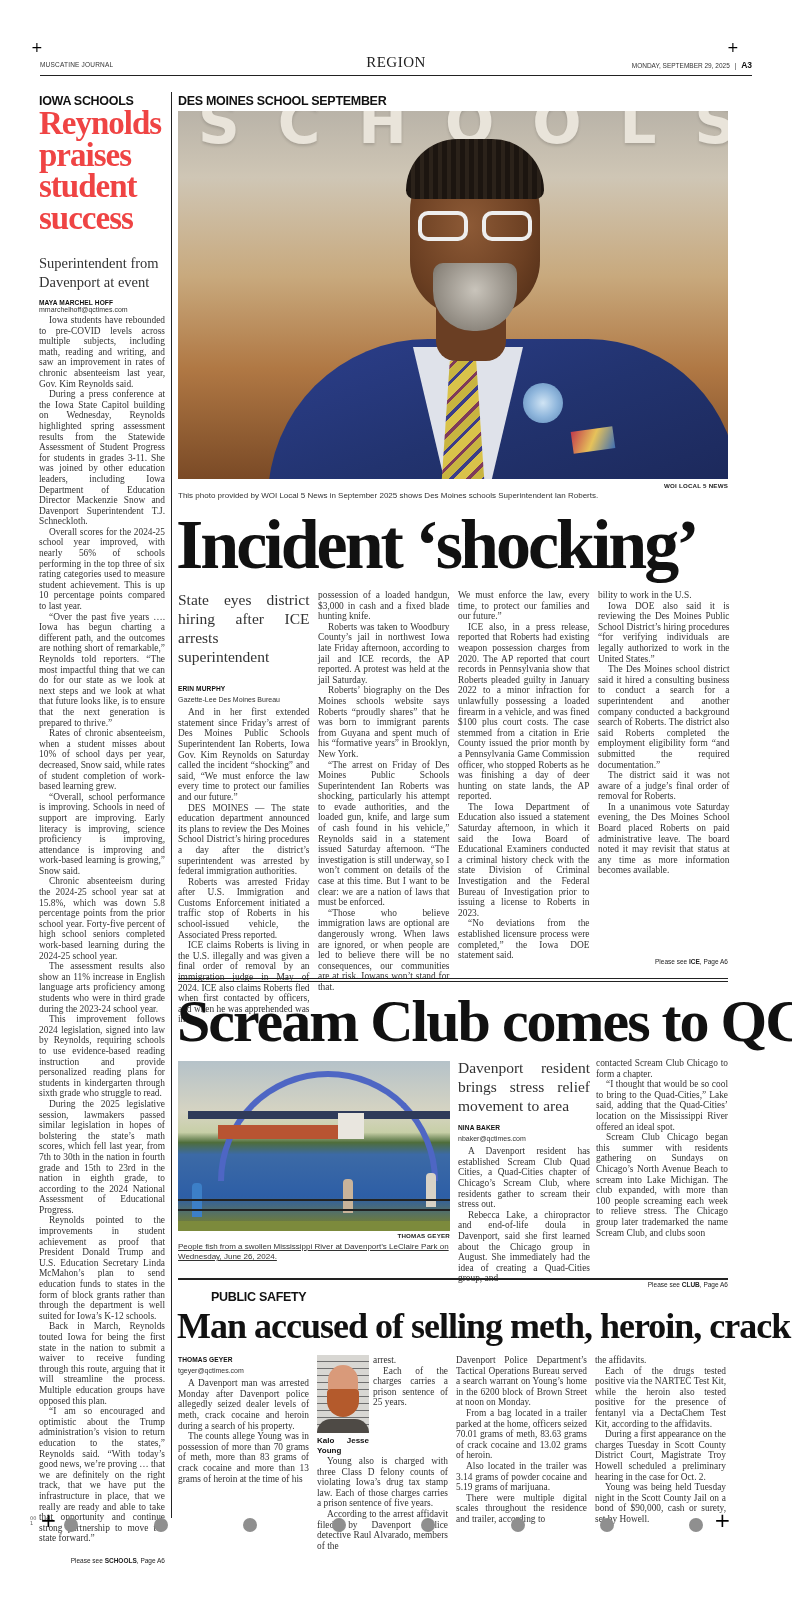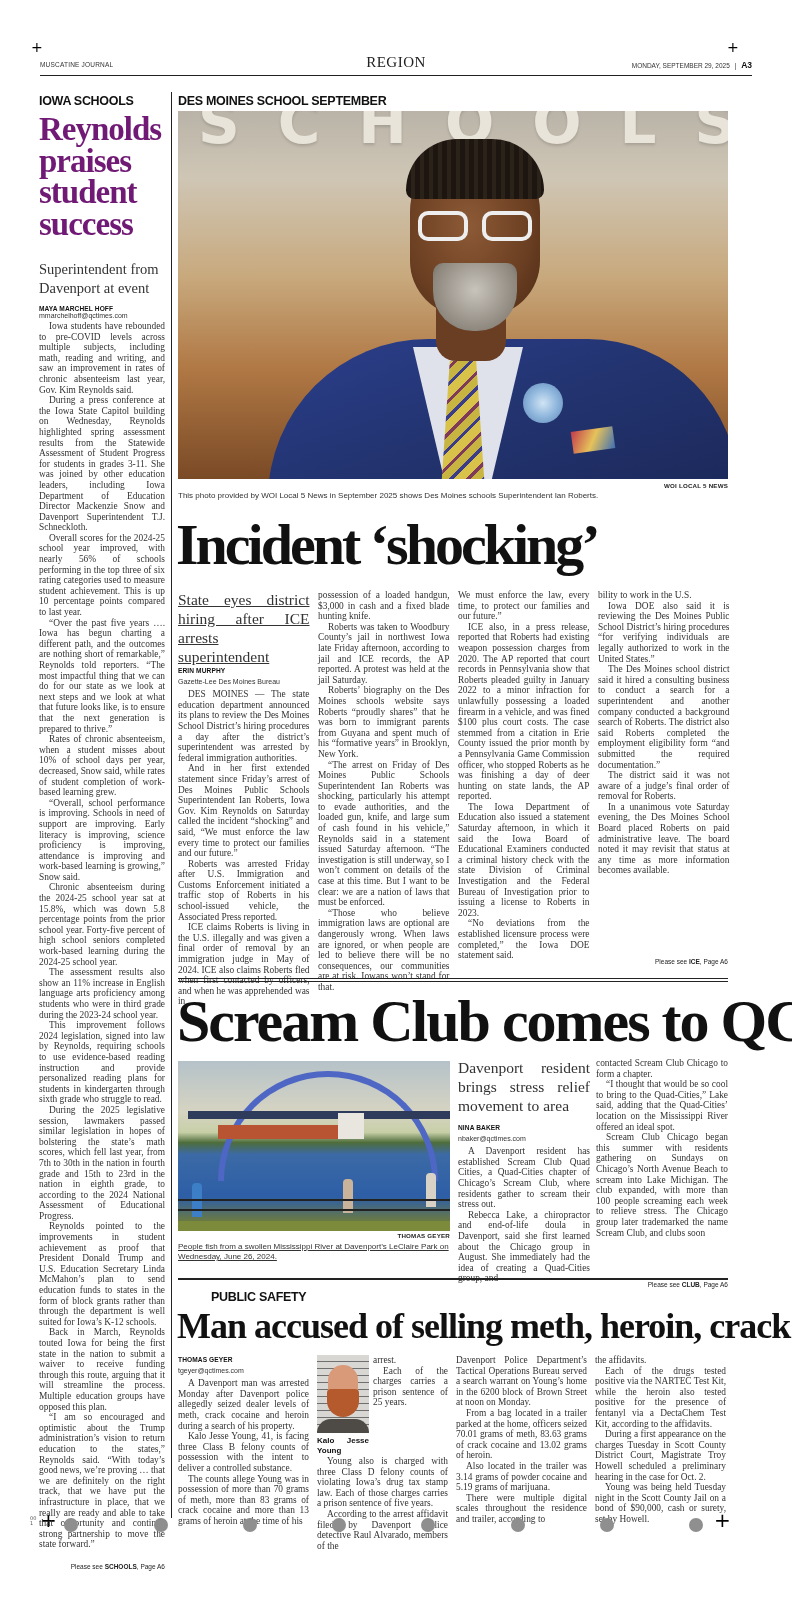--- a/index.html
+++ b/index.html
@@ -21,21 +21,21 @@
   .byline-aff { font-family: "Liberation Sans", sans-serif; font-size: 7px; color: #333; margin-bottom: 2px; }
   .jump { font-family: "Liberation Sans", sans-serif; font-size: 6.5px; color: #222; text-align: right; }
   .jump b { font-weight: bold; }
   .deck { font-family: "Liberation Serif", serif; font-size: 15.5px; line-height: 19px; color: #333; }
   .credit { font-family: "Liberation Sans", sans-serif; font-weight: bold; font-size: 6.2px; color: #222; text-align: right; letter-spacing: 0.2px; }
   .caption { font-family: "Liberation Sans", sans-serif; font-size: 8px; line-height: 10px; color: #333; }
 
   
   .rail { position: absolute; left: 39px; top: 94px; width: 126px; }
   .rail-rule { position: absolute; left: 171px; top: 92px; width: 1px; height: 1426px; background: #222; }
-  .rail .hed { font-family: "Liberation Serif", serif; font-weight: bold; font-size: 33px; line-height: 31.5px; letter-spacing: -1px; color: #701a75; margin-top: 6px; }
+  .rail .hed { font-family: "Liberation Serif", serif; font-weight: bold; font-size: 33px; line-height: 31.5px; letter-spacing: -1px; color: #ef4444; }
   .rail .deck { font-size: 14.5px; line-height: 19px; margin-top: 20px; }
   .rail .byline-name { margin-top: 7px; }
   .rail .body-text { margin-top: 2px; }
   .rail .jump { margin-top: 13px; }
 
   
   .main-kicker { position: absolute; left: 178px; top: 94px; }
   .photo-top { position: absolute; left: 178px; top: 111px; width: 550px; height: 368px; overflow: hidden;
     background: linear-gradient(180deg, #b9b3a8 0%, #cfc6b5 18%, #c8a97d 45%, #b07844 70%, #7a4a26 100%); }
   .photo-top .word { position: absolute; top: -22px; left: 20px; font-family: "DejaVu Sans", sans-serif; font-weight: bold; font-size: 58px; letter-spacing: 38px; color: #e9e4da; text-shadow: 0 2px 3px rgba(0,0,0,0.15); }
@@ -47,26 +47,26 @@
   .photo-top .hair { position: absolute; left: 228px; top: 28px; width: 138px; height: 60px; border-radius: 60px 60px 10px 10px; background: repeating-linear-gradient(90deg, #1c1510 0 5px, #2b221a 5px 9px); }
   .photo-top .beard { position: absolute; left: 255px; top: 152px; width: 84px; height: 68px; border-radius: 10px 10px 40px 40px; background: radial-gradient(ellipse at 50% 40%, #c9c4bb 0%, #8d877e 70%, #5e574e 100%); }
   .photo-top .glasses { position: absolute; left: 240px; top: 100px; width: 114px; height: 30px; }
   .photo-top .glasses span { position: absolute; top: 0; width: 50px; height: 30px; border: 4px solid #eeeeee; border-radius: 10px; }
   .photo-top .glasses span:first-child { left: 0; } .photo-top .glasses span:last-child { right: 0; }
   .photo-top .flower { position: absolute; left: 345px; top: 272px; width: 40px; height: 40px; border-radius: 50%; background: radial-gradient(circle, #d0e4f4 0%, #8fb6dc 50%, #5b86b6 100%); }
   .photo-top .pocket { position: absolute; left: 394px; top: 318px; width: 42px; height: 22px; background: linear-gradient(120deg, #c33a4b, #e6c25a 50%, #3f6fb3); transform: rotate(-8deg); }
 
   .credit-top { position: absolute; left: 178px; top: 482px; width: 550px; }
   .cap-top { position: absolute; left: 178px; top: 491px; width: 550px; }
-  .hed-big { position: absolute; left: 176px; top: 500px; font-family: "Liberation Serif", serif; font-weight: bold; font-size: 58px; letter-spacing: -3px; line-height: 90px; color: #111; white-space: nowrap; }
+  .hed-big { position: absolute; left: 176px; top: 500px; font-family: "Liberation Serif", serif; font-weight: bold; font-size: 70px; letter-spacing: -3px; line-height: 90px; color: #111; white-space: nowrap; }
 
   .ice-block { position: absolute; left: 178px; top: 590px; width: 550px; }
   .ice-cols { display: grid; grid-template-columns: repeat(4, 131.5px); column-gap: 8.5px; }
   .ice-cols .body-text p:first-child.cont { text-indent: 0; }
-  .ice-block .deck { margin-bottom: 0; text-decoration: underline; }
+  .ice-block .deck { margin-bottom: 18px; }
   .ice-jump { position: absolute; left: 178px; top: 958px; width: 550px; }
 
   .rule-double { position: absolute; left: 178px; width: 550px; height: 4px; border-top: 1.5px solid #222; border-bottom: 1px solid #222; }
 
   
   .hed-sc { position: absolute; left: 177px; top: 985px; font-family: "Liberation Serif", serif; font-weight: bold; font-size: 60px; letter-spacing: -2px; line-height: 72px; color: #111; white-space: nowrap; }
   .photo-river { position: absolute; left: 178px; top: 1061px; width: 272px; height: 170px; overflow: hidden;
     background: linear-gradient(180deg, #b5c2c9 0%, #d6d4c2 30%, #c7cfa7 42%, #4e6d3b 48%, #3c6aa6 55%, #2d5ea6 80%, #6e7b3c 95%, #8a8f44 100%); }
   .photo-river .arch { position: absolute; left: 40px; top: 10px; width: 220px; height: 110px; border: 6px solid #4e66c4; border-bottom: none; border-radius: 110px 110px 0 0; }
   .photo-river .deck-bridge { position: absolute; left: 10px; top: 50px; width: 262px; height: 8px; background: #2f3b5a; }
@@ -167,22 +167,22 @@
 <div class="credit credit-top">WOI LOCAL 5 NEWS</div>
 <div class="caption cap-top">This photo provided by WOI Local 5 News in September 2025 shows Des Moines schools Superintendent Ian Roberts.</div>
 <h1 class="hed-big">Incident ‘shocking’</h1>
 
 <div class="ice-block">
   <div class="ice-cols">
     <div class="body-text">
       <div class="deck">State eyes district hiring after ICE arrests superintendent</div>
       <div class="byline-name">ERIN MURPHY</div>
       <div class="byline-aff">Gazette-Lee Des Moines Bureau</div>
+      <p>And in her first extended statement since Friday’s arrest of Des Moines Public Schools Superintendent Ian Roberts, Iowa Gov. Kim Reynolds on Saturday called the incident “shocking” and said, “We must enforce the law every time to protect our families and our future.”</p>
       <p>DES MOINES — The state education department announced its plans to review the Des Moines School District’s hiring procedures a day after the district’s superintendent was arrested by federal immigration authorities.</p>
-      <p>And in her first extended statement since Friday’s arrest of Des Moines Public Schools Superintendent Ian Roberts, Iowa Gov. Kim Reynolds on Saturday called the incident “shocking” and said, “We must enforce the law every time to protect our families and our future.”</p>
       <p>Roberts was arrested Friday after U.S. Immigration and Customs Enforcement initiated a traffic stop of Roberts in his school-issued vehicle, the Associated Press reported.</p>
       <p>ICE claims Roberts is living in the U.S. illegally and was given a final order of removal by an immigration judge in May of 2024. ICE also claims Roberts fled when first contacted by officers, and when he was apprehended was in</p>
     </div>
     <div class="body-text">
       <p class="cont" style="text-indent:0">possession of a loaded handgun, $3,000 in cash and a fixed blade hunting knife.</p>
       <p>Roberts was taken to Woodbury County’s jail in northwest Iowa late Friday afternoon, according to jail and ICE records, the AP reported. A protest was held at the jail Saturday.</p>
       <p>Roberts’ biography on the Des Moines schools website says Roberts “proudly shares” that he was born to immigrant parents from Guyana and spent much of his “formative years” in Brooklyn, New York.</p>
       <p>“The arrest on Friday of Des Moines Public Schools Superintendent Ian Roberts was shocking, particularly his attempt to evade authorities, and the loaded gun, knife, and large sum of cash found in his vehicle,” Reynolds said in a statement issued Saturday afternoon. “The investigation is still underway, so I won’t comment on details of the case at this time. But I want to be clear: we are a nation of laws that must be enforced.</p>
       <p>“Those who believe immigration laws are optional are dangerously wrong. When laws are ignored, or when people are led to believe there will be no consequences, our communities are at risk. Iowans won’t stand for that.</p>
     </div>
@@ -245,21 +245,20 @@
 <div class="rule-single"></div>
 
 <div class="kicker ps-kicker">PUBLIC SAFETY</div>
 <h1 class="hed-ps">Man accused of selling meth, heroin, crack</h1>
 <div class="ps-block">
   <div class="ps-cols">
     <div class="body-text">
       <div class="byline-name">THOMAS GEYER</div>
       <div class="byline-aff">tgeyer@qctimes.com</div>
       <p>A Davenport man was arrested Monday after Davenport police allegedly seized dealer levels of meth, crack cocaine and heroin during a search of his property.</p>
-      <p>Kalo Jesse Young, 41, is facing three Class B felony counts of possession with the intent to deliver a controlled substance.</p>
       <p>The counts allege Young was in possession of more than 70 grams of meth, more than 83 grams of crack cocaine and more than 13 grams of heroin at the time of his</p>
     </div>
     <div class="body-text">
       <div class="mug-wrap">
         <div>
           <div class="mug">
             <div class="face"></div>
             <div class="beard"></div>
             <div class="shirt"></div>
           </div>

